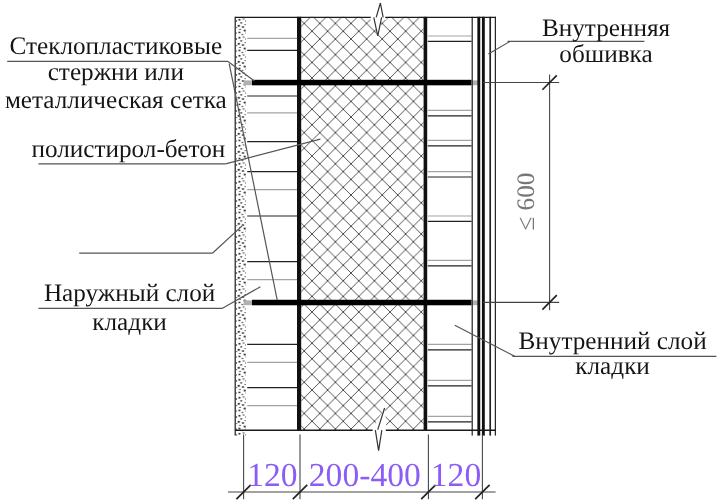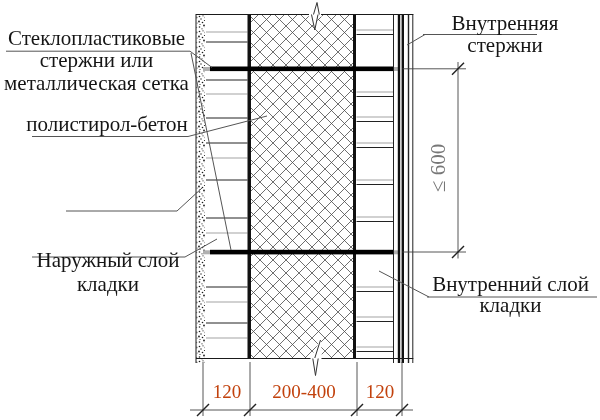--- a/index.html
+++ b/index.html
@@ -1,21 +1,21 @@
 <!DOCTYPE html>
 <html><head>
 <meta charset="utf-8">
 <style>
   html,body{margin:0;padding:0;background:#ffffff;}
   #stage{position:relative;width:600px;height:420px;background:#ffffff;overflow:hidden;
          font-family:"Liberation Serif", serif;}
   #drawing{position:absolute;left:0;top:0;}
   .lbl{position:absolute;color:#151515;text-align:center;font-size:21px;}
   .lbl span{display:block;white-space:nowrap;}
-  .dim{position:absolute;text-align:center;font-size:19px;color:#c2410c;white-space:nowrap;}
+  .dim{position:absolute;text-align:center;font-size:28px;color:#8b5cf6;white-space:nowrap;}
   .vdim{position:absolute;left:393px;top:156px;width:90px;height:24px;line-height:24px;
         text-align:center;font-size:21px;color:#777777;transform:rotate(-90deg);white-space:nowrap;}
 </style>
 </head>
 <body>
 
 <div id="stage">
 
   <svg id="drawing" width="600" height="420" viewBox="0 0 600 420">
     <defs>
@@ -191,28 +191,28 @@
     <span>металлическая сетка</span>
   </div>
 
   <div class="lbl" style="left:14px;top:113px;width:186px;line-height:23px;">
     <span>полистирол-бетон</span>
   </div>
 
   <div class="lbl" style="left:49px;top:188px;width:150px;line-height:26px;">
   </div>
 
-  <div class="lbl" style="left:18px;top:248px;width:180px;line-height:24px;">
+  <div class="lbl" style="left:18px;top:232px;width:180px;line-height:24px;">
     <span>Наружный слой</span>
     <span>кладки</span>
   </div>
 
   <div class="lbl" style="left:444px;top:12px;width:122px;line-height:22px;">
     <span>Внутренняя</span>
-    <span>стержни</span>
+    <span>обшивка</span>
   </div>
 
   <div class="lbl" style="left:420px;top:274px;width:181px;line-height:20.5px;text-align:center;">
     <span>Внутренний слой</span>
     <span>кладки</span>
   </div>
 
   <div class="dim" style="left:204px;top:381px;width:46px;">120</div>
   <div class="dim" style="left:251px;top:381px;width:106px;">200-400</div>
   <div class="dim" style="left:358px;top:381px;width:44px;">120</div>

